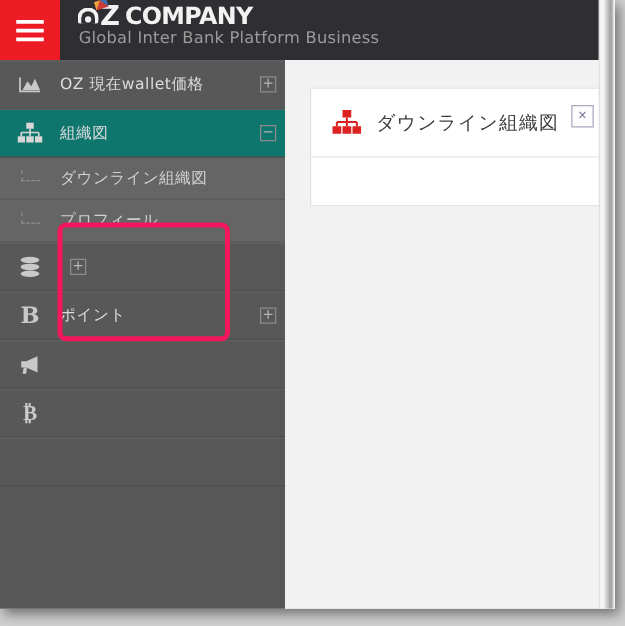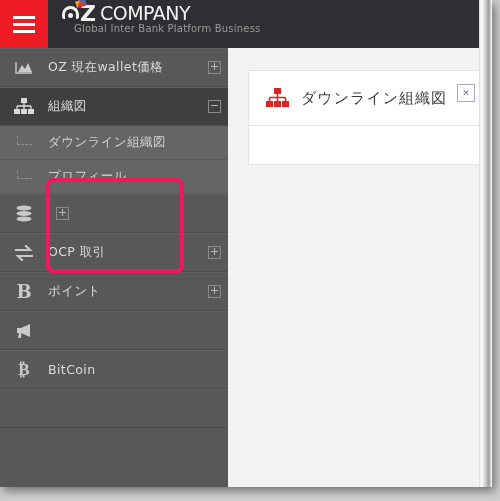--- a/index.html
+++ b/index.html
@@ -49,34 +49,34 @@
   }
   .brand-o::after{
     content:"";position:absolute;left:3px;top:4px;
     width:5px;height:5px;border-radius:50%;background:#f2f2f2;
   }
   .brand-z{
     font-size:22px;font-weight:bold;letter-spacing:-1px;
     margin-left:1px;line-height:13px;
   }
   .brand-co{
-    font-size:19px;font-weight:normal;letter-spacing:-0.5px;
+    font-size:19px;font-weight:bold;letter-spacing:-0.5px;
     margin-left:5px;line-height:13px;
   }
   .brand-kite{
     position:absolute;left:14px;top:-7px;
     width:0;height:0;
     border-left:5px solid #e8a33d;
     border-right:5px solid #3b6fb6;
     border-bottom:7px solid #cf3b34;
     transform:rotate(-18deg);
   }
   .brand-sub{
-    font-size:10px;color:#9b9b9b;letter-spacing:0.2px;
-    margin-top:4px;margin-left:12px;
+    font-size:13px;color:#9b9b9b;letter-spacing:0.2px;
+    margin-top:4px;margin-left:1px;
   }
 
   
   .sidebar{
     position:absolute;left:0;top:48px;width:228px;height:498px;
     background:#585858;
     overflow:hidden;
   }
   .nav-item{
     position:relative;
@@ -107,21 +107,21 @@
     display:block;
   }
   .toggle-box::before{
     content:"";position:absolute;left:2px;top:4px;
     width:7px;height:1px;background:#b5b5b5;
   }
   .toggle-box.plus::after{
     content:"";position:absolute;left:5px;top:1px;
     width:1px;height:7px;background:#b5b5b5;
   }
-  .nav-item.active{background:#404040;}
+  .nav-item.active{background:#0f766e;}
   .sub-item{
     height:34px;
     display:flex;align-items:center;
     background:#656565;
     border-bottom:1px solid #5b5b5b;
     cursor:pointer;
     box-sizing:border-box;
   }
   .sub-item .sub-ico{
     width:48px;flex:0 0 48px;
@@ -271,31 +271,20 @@
           <ellipse cx="9" cy="3" rx="7.5" ry="2.6" fill="#c9c9c9"></ellipse>
           <ellipse cx="9" cy="8.5" rx="7.5" ry="2.6" fill="#c9c9c9"></ellipse>
           <ellipse cx="9" cy="14" rx="7.5" ry="2.6" fill="#c9c9c9"></ellipse>
         </svg>
       </span>
       <span class="toggle">
         <span class="toggle-box plus"></span>
       </span>
     </div>
 
-    <div class="nav-item">
-      <span class="ico">
-        <svg width="20" height="16" viewBox="0 0 20 16">
-          <path d="M2 5 h14 l-4 -4 M18 11 h-14 l4 4" stroke="#c9c9c9" stroke-width="2.2" fill="none" stroke-linecap="square"></path>
-        </svg>
-      </span>
-      <span class="lbl">OCP 取引</span>
-      <span class="toggle">
-        <span class="toggle-box plus"></span>
-      </span>
-    </div>
 
     <div class="nav-item">
       <span class="ico" style="font-family:'DejaVu Serif',serif;font-weight:bold;font-size:18px;color:#c9c9c9;">B</span>
       <span class="lbl">ポイント</span>
       <span class="toggle">
         <span class="toggle-box plus"></span>
       </span>
     </div>
 
     <div class="nav-item">
@@ -303,21 +292,20 @@
         <svg width="20" height="16" viewBox="0 0 20 16">
           <path d="M3 5 h4 L16 1 v13 L7 10 H3 Z" fill="#c9c9c9"></path>
           <path d="M5 10 L4 15 H7 L7.5 10 Z" fill="#c9c9c9"></path>
         </svg>
       </span>
       <span class="toggle"></span>
     </div>
 
     <div class="nav-item">
       <span class="ico" style="font-family:'DejaVu Serif',serif;font-weight:bold;font-size:17px;color:#c9c9c9;">₿</span>
-      <span class="lbl">BitCoin</span>
       <span class="toggle"></span>
     </div>
 
     <div class="nav-item"></div>
   </div>
 
   <div class="annot"></div>
 
   <div class="content">
     <div class="card">

